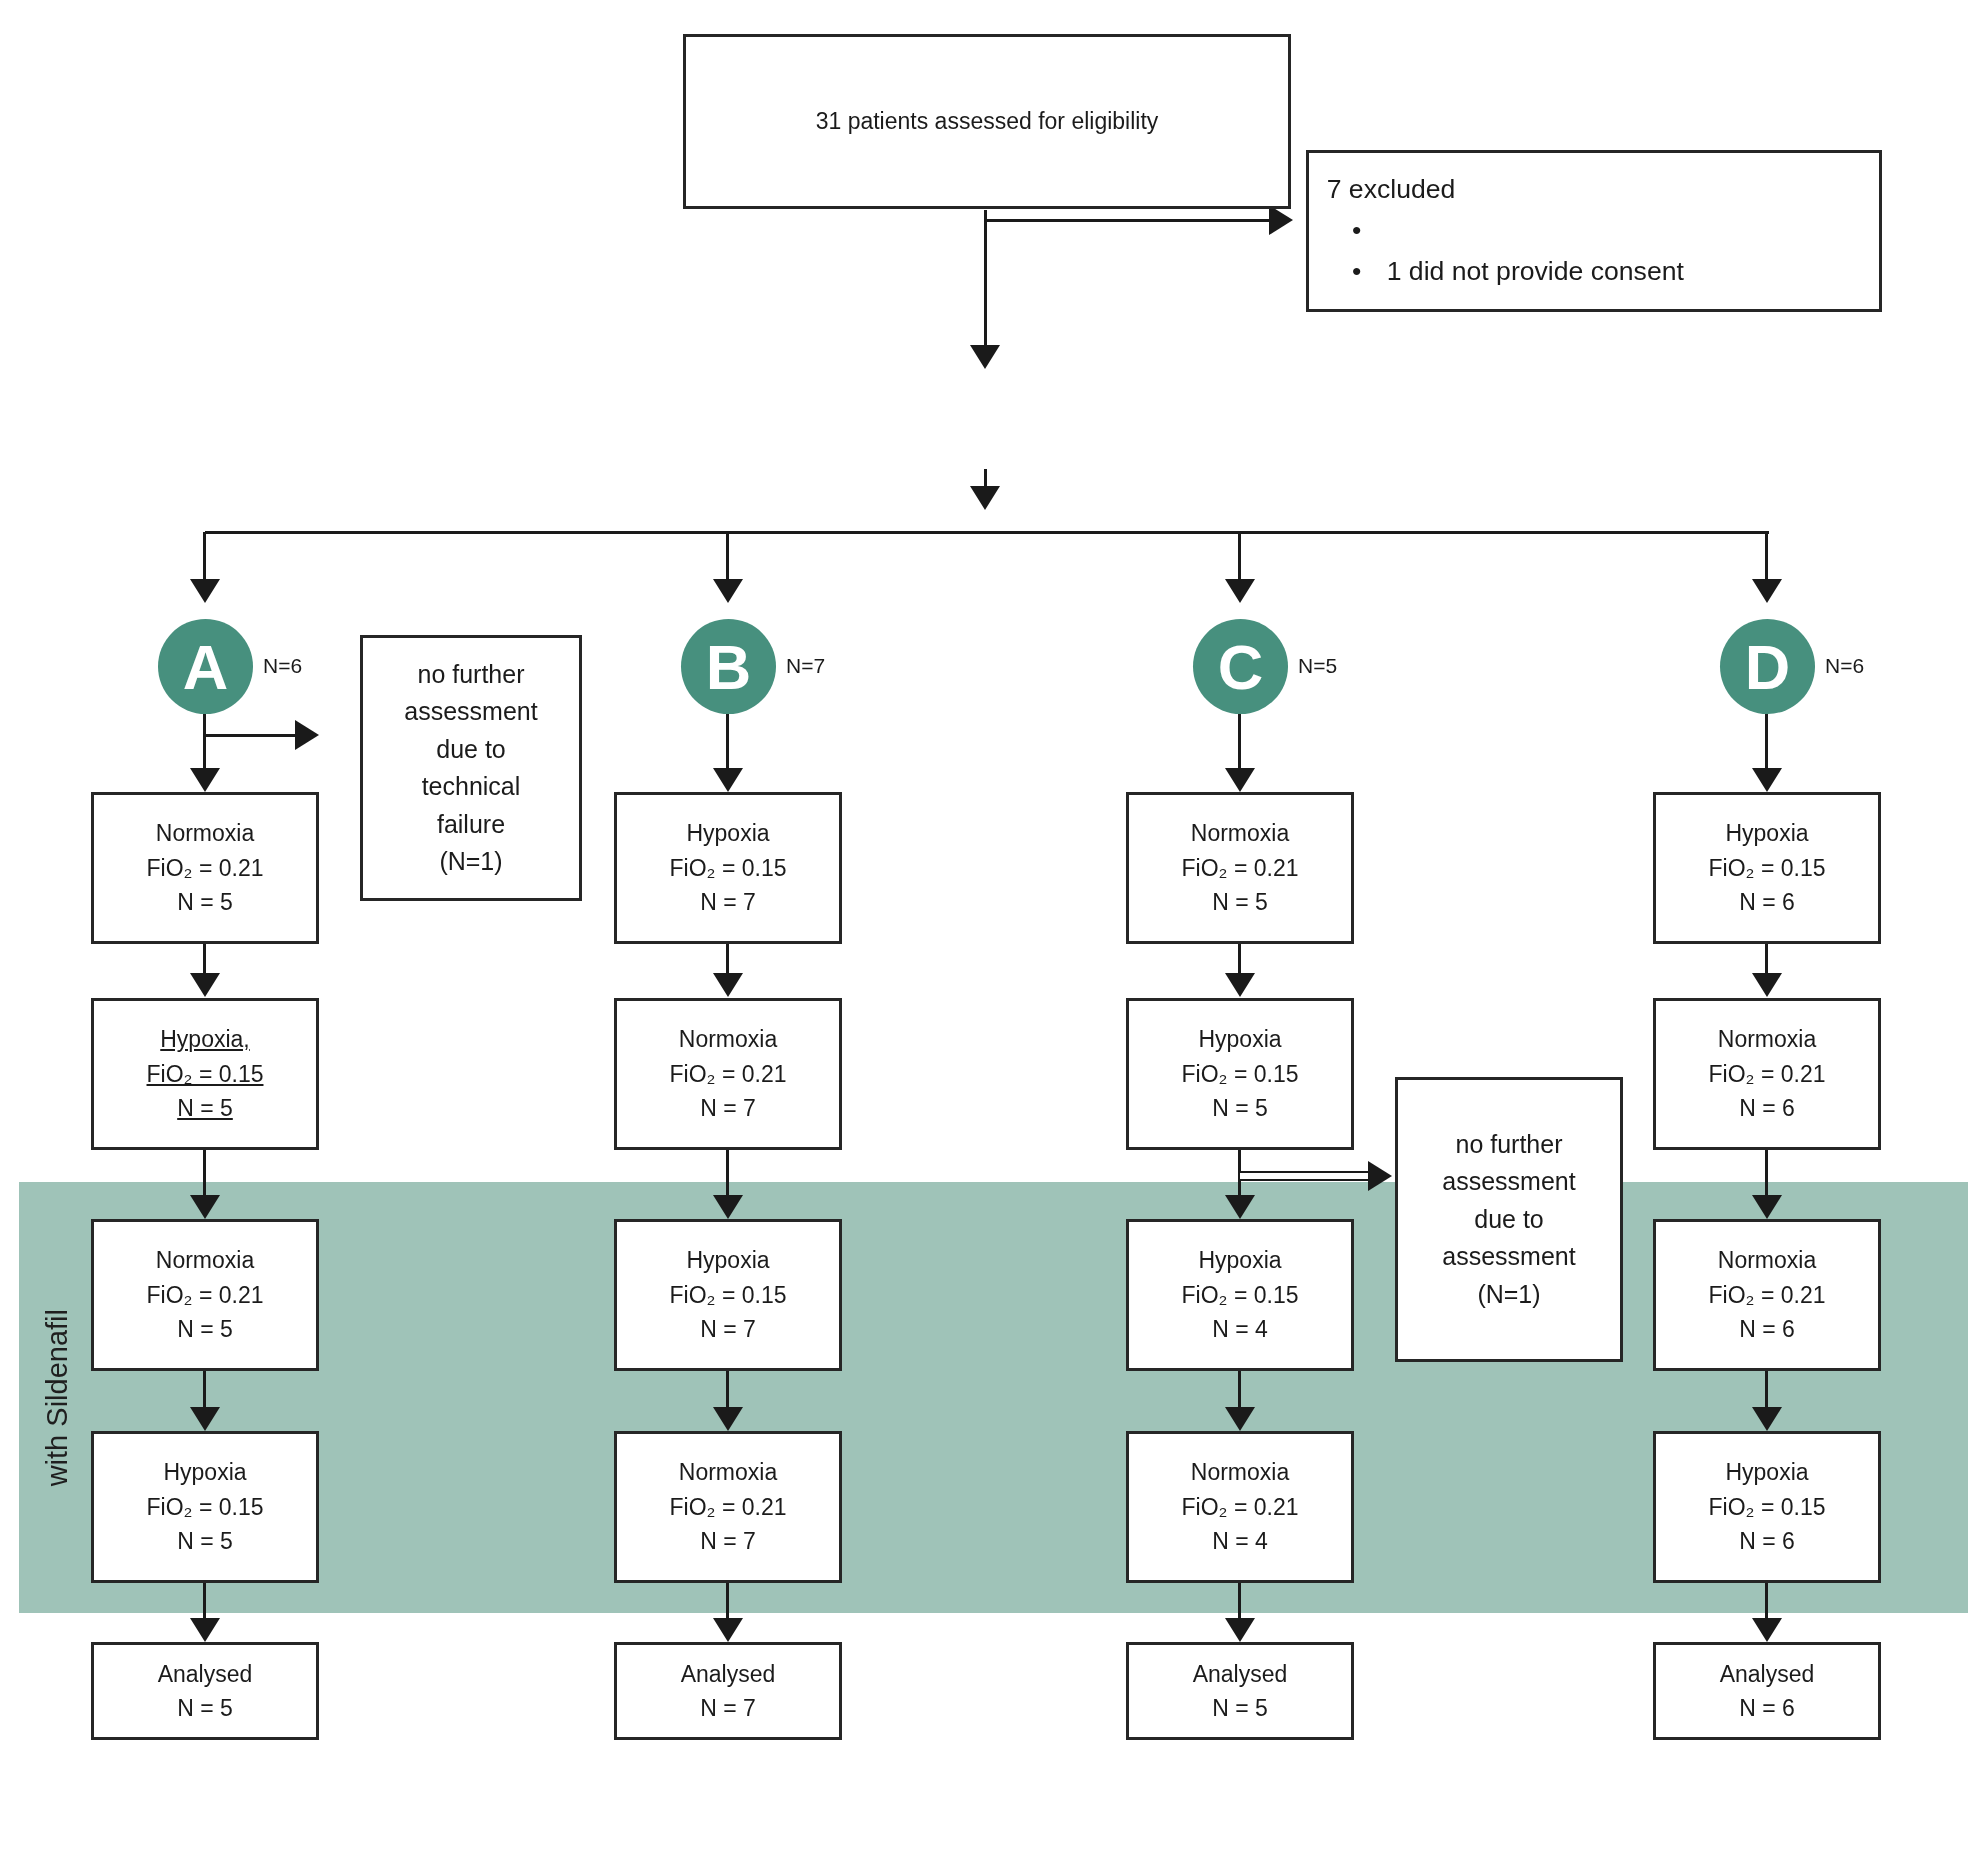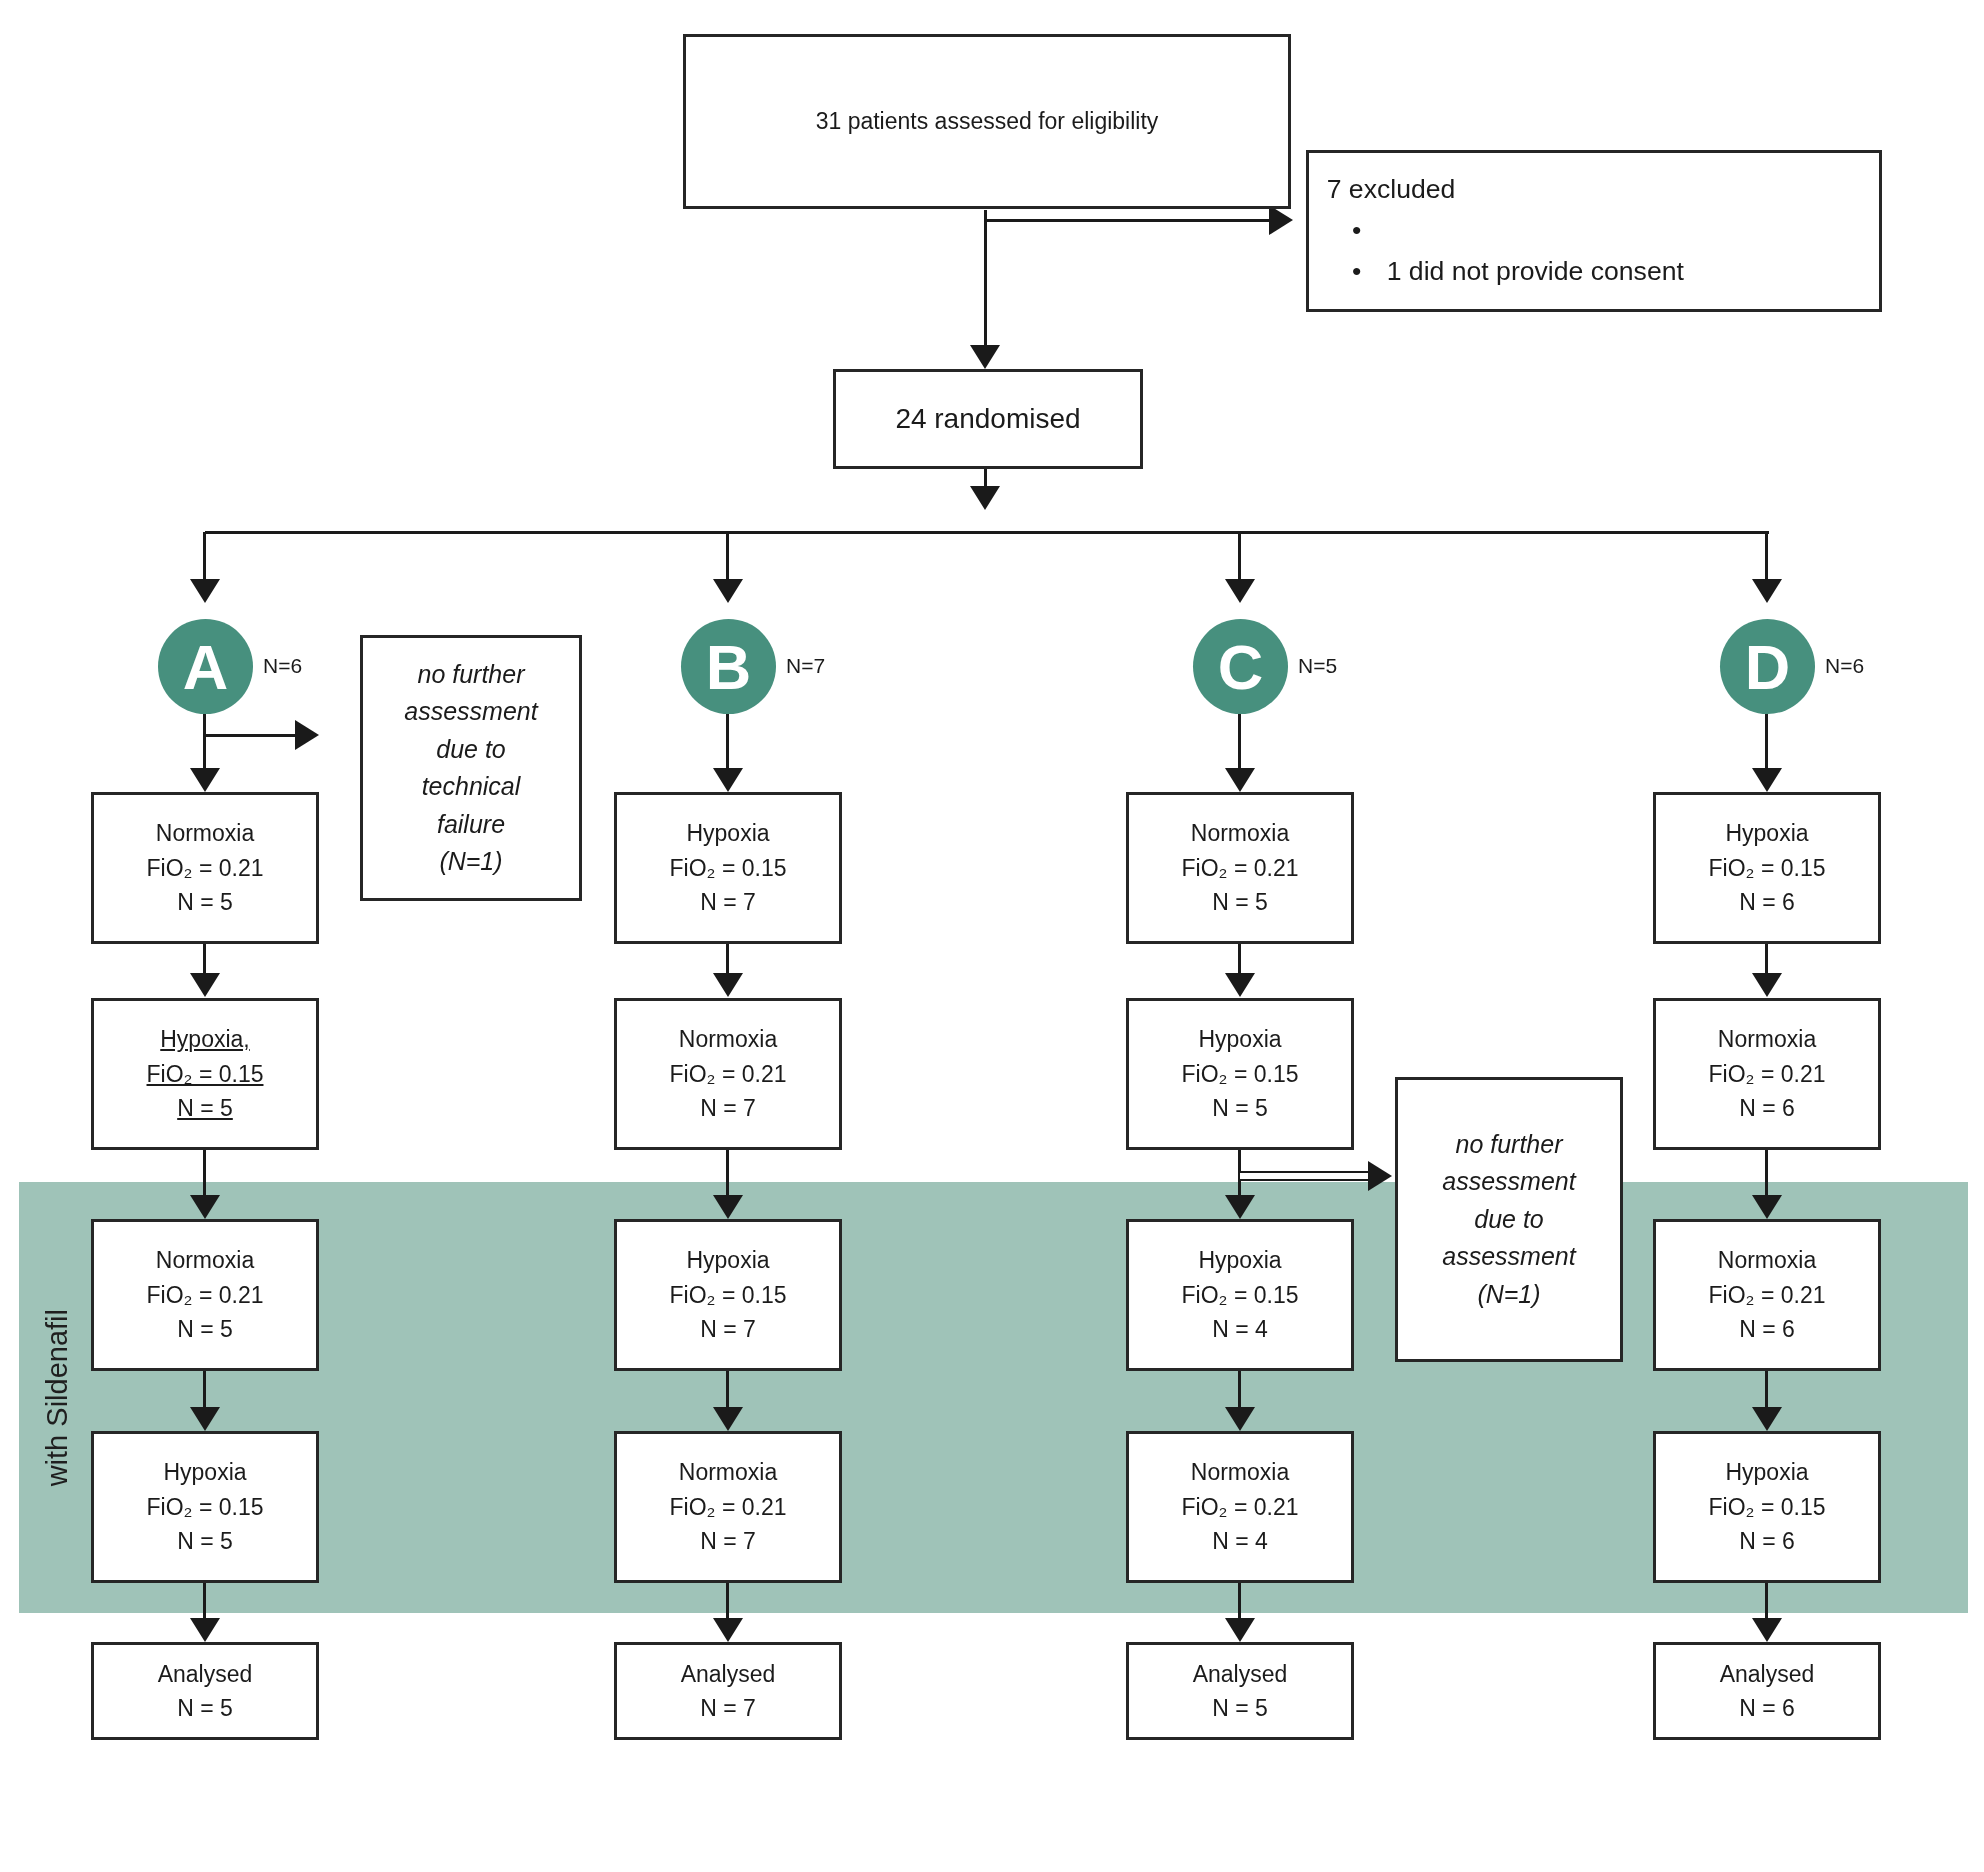--- a/index.html
+++ b/index.html
@@ -42,21 +42,21 @@
   }
   .circle {
     position:absolute; width:95px; height:95px; border-radius:50%;
     background:var(--accent); color:#ffffff; display:flex; align-items:center;
     justify-content:center; font-size:63px; font-weight:bold; z-index:3;
   }
   .nlabel { position:absolute; font-size:21px; z-index:3; white-space:nowrap; }
   .note {
     position:absolute; background:#ffffff; border:3.2px solid #262626;
     box-sizing:border-box; display:flex; flex-direction:column;
-    justify-content:center; align-items:center; text-align:left; z-index:4;font-style:italic;
+    justify-content:center; align-items:center; text-align:left; z-index:4;
   }
   .note .ln { font-size:25px; line-height:1.5; white-space:nowrap; }
   .band { position:absolute; left:19px; top:1182px; width:1949px; height:431px; background:var(--band); z-index:1; }
   .band-label-wrap {
     position:absolute; left:19px; top:1182px; width:76px; height:431px;
     display:flex; align-items:center; justify-content:center; z-index:2;
   }
   .band-label-wrap span {
     writing-mode:vertical-rl; transform:rotate(180deg);
     font-size:29px; color:#1f1f1f; white-space:nowrap;
@@ -100,23 +100,20 @@
     <div class="ex-title">7 excluded</div>
     <div class="ex-item">
       <span class="bullet">•</span>
     </div>
     <div class="ex-item">
       <span class="bullet">•</span>
       <span>1 did not provide consent</span>
     </div>
   </div>
 
-  <div class="box" style="left:833px;top:369px;width:310px;height:100px;">
-    <div class="ln" style="font-size:28px;">24 randomised</div>
-  </div>
 
   <div class="vline" style="left:984px;top:469px;height:19px;"></div>
   <div class="ah-d" style="left:970px;top:486px;"></div>
   <div class="hline" style="left:205px;top:531px;width:1564px;"></div>
 
   <div class="vline" style="left:203px;top:532px;height:48px;"></div>
   <div class="ah-d" style="left:190px;top:579px;"></div>
   <div class="circle" style="left:158px;top:619px;">
     <span>A</span>
   </div>

